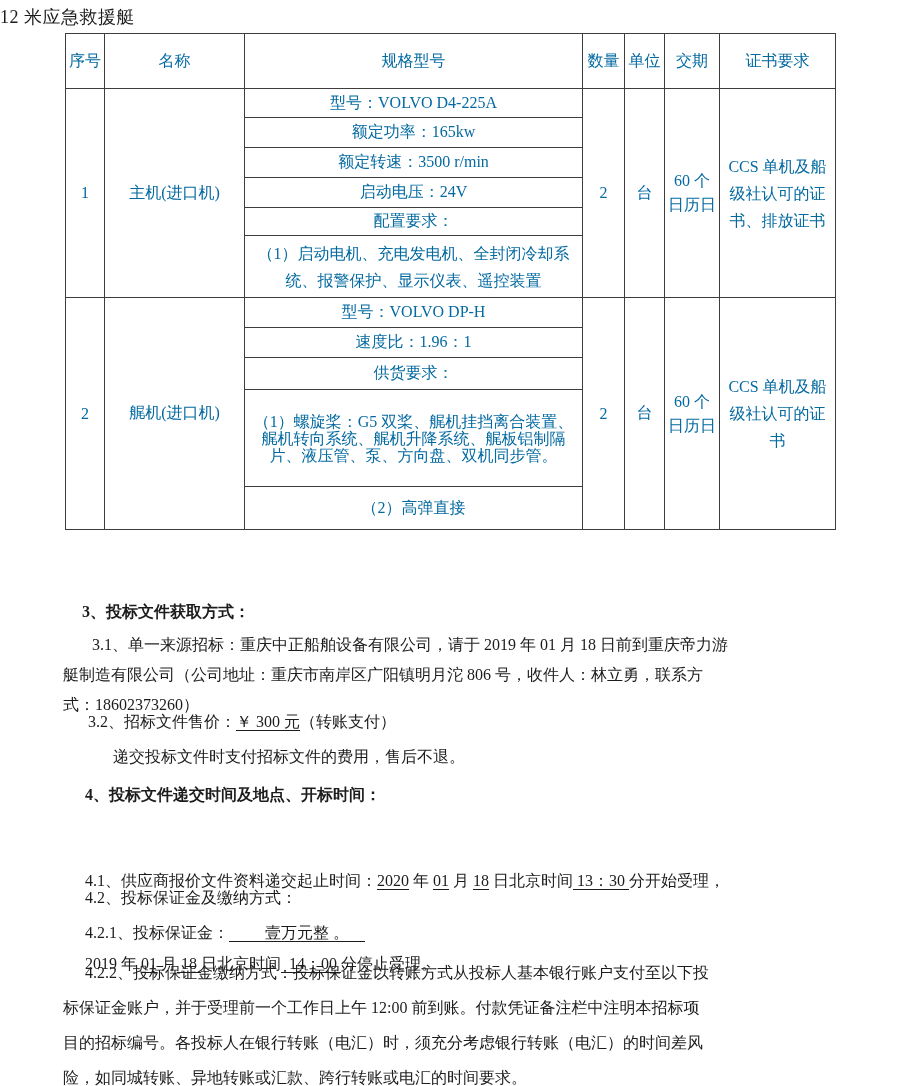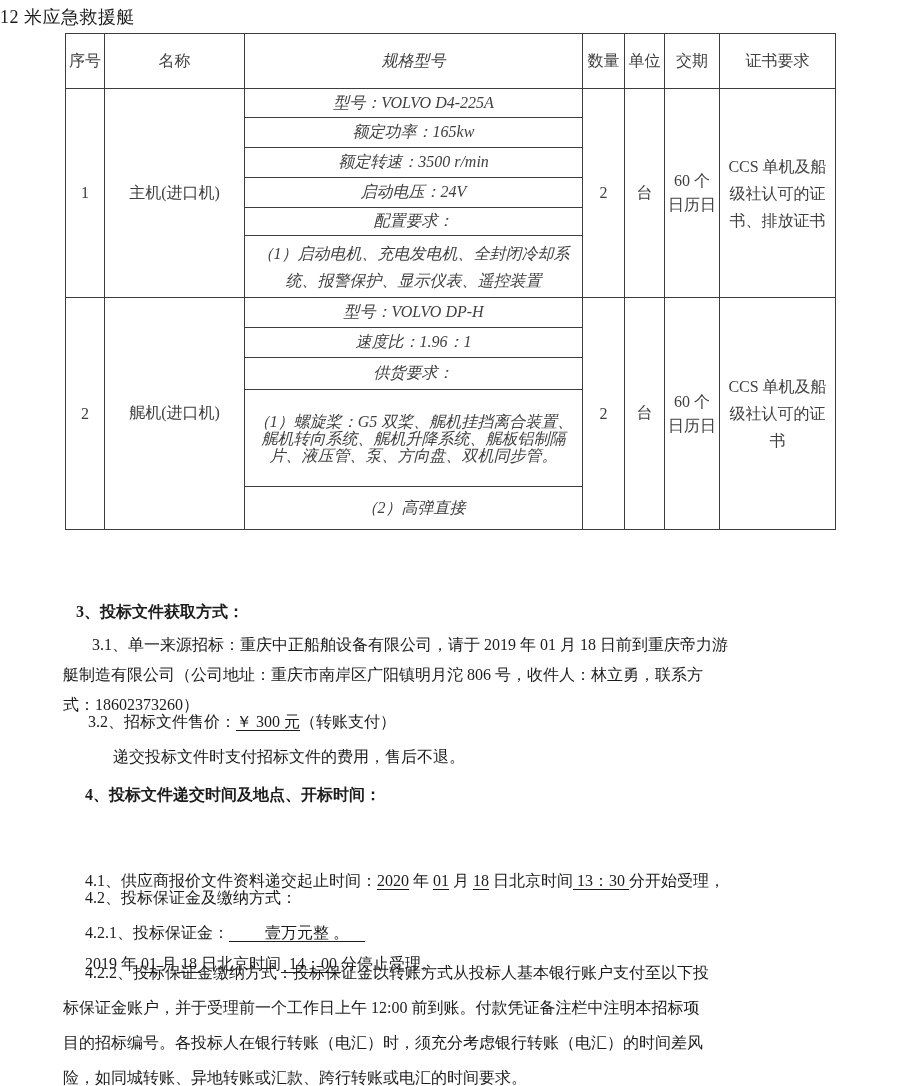--- a/index.html
+++ b/index.html
@@ -7,47 +7,47 @@
     width:900px;height:1086px;background:#ffffff;position:relative;overflow:hidden;
     font-family:"Liberation Serif","DejaVu Serif",serif;color:#1c1c1c;
   }
   .page-title{
     position:absolute;top:5px;left:0;right:0;text-align:left;
     font-size:18px;letter-spacing:0.5px;
   }
   table.spec-table{
     position:absolute;top:33px;left:65px;width:770px;
     border-collapse:collapse;table-layout:fixed;
-    font-size:16px;color:#404040;
+    font-size:16px;color:#0369a1;
   }
   table.spec-table th,table.spec-table td{
     border:1px solid #3d3d3d;vertical-align:middle;text-align:center;
     padding:0 2px;font-weight:normal;overflow:hidden;
   }
   tr.header-row{height:55px;}
-  th.c-spec,td.c-spec{text-align:left;padding:2px 10px 2px 11px;font-style:italic;}
+  th.c-spec,td.c-spec{text-align:left;padding:2px 10px 2px 11px;}
   th.c-no{padding:0 10px;line-height:22px;}
   th.c-qty{padding:0 12px;line-height:22px;}
   th.c-unit{padding:0 12px;line-height:22px;}
   td.c-del{padding:0 9px;line-height:24px;}
   td.c-cert{padding:0 23px;line-height:27px;}
   tr.sr{height:30px;}
   tr.sr-a{height:29px;}
   tr.sr-b{height:28px;}
   tr.sr-m1{height:62px;}
   tr.sr-m1 td{line-height:27px;margin-left:40px;}
   tr.sr-m2{height:97px;}
   tr.sr-m2 td{line-height:17px;}
   tr.sr-m3{height:43px;}
   tr.sr-c{height:32px;}
   .sections{position:absolute;left:63px;top:0;width:800px;}
   .para{position:absolute;white-space:pre;font-size:16px;line-height:24px;}
   .bold{font-weight:bold;}
   .u{text-decoration:underline;text-underline-offset:3px;}
-  .s3-heading{top:600px;left:13px;}
+  .s3-heading{top:600px;left:19px;}
   .p31{top:630px;text-indent:29px;line-height:30px;}
   .p32{top:710px;left:25px;}
   .p32-note{top:745px;left:50px;}
   .s4-heading{top:783px;left:22px;}
   .p41{top:815px;left:22px;}
   .p41 .line{line-height:35px;white-space:pre;}
   .p42{top:886px;left:22px;}
   .p421{top:921px;left:22px;}
   .p422{top:955px;text-indent:22px;line-height:35px;}
 </style>

